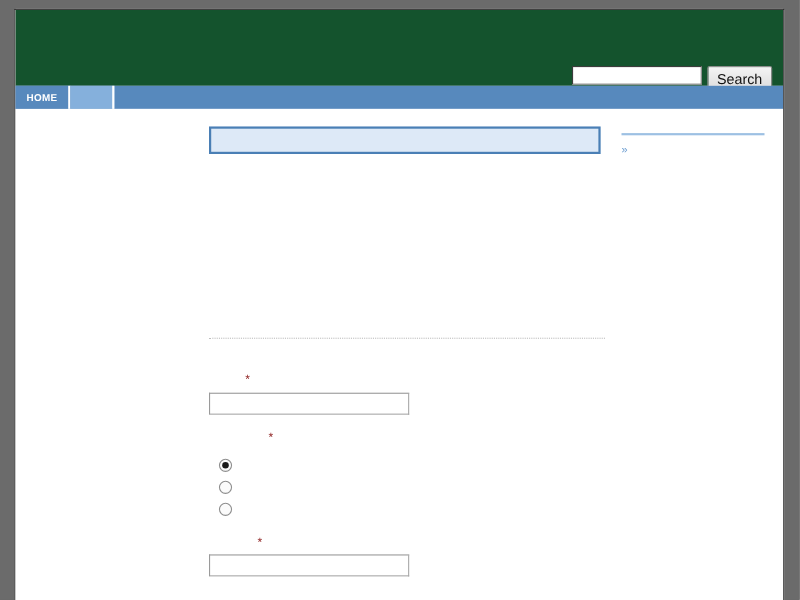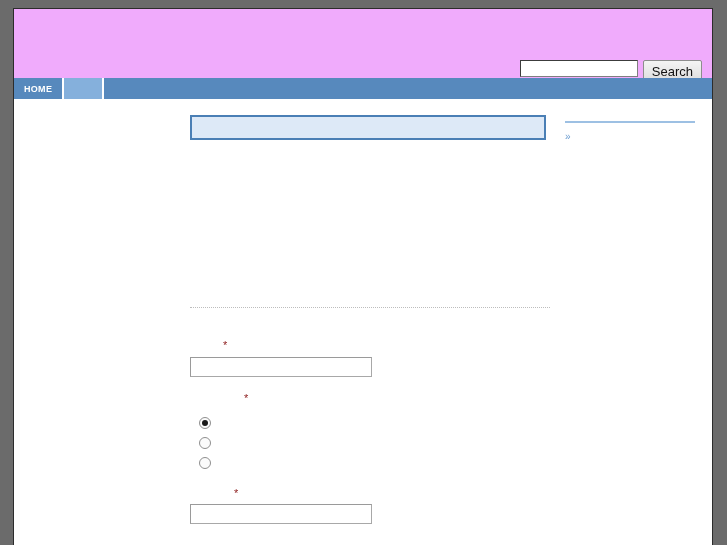--- a/index.html
+++ b/index.html
@@ -25,21 +25,21 @@
     border-top: 1px solid #2c2c2c;
     border-right: 1px solid #2c2c2c;
     overflow: hidden;
   }
 
   
   #site-header {
     position: relative;
     width: 100%;
     height: 69px;
-    background: #f0abfc;
+    background: #14532d;
     padding-left: 10px;
   }
   #brand-area {
     position: absolute;
     left: 0; top: 0;
     width: 330px; height: 58px;
   }
 
   
   #search-area {

